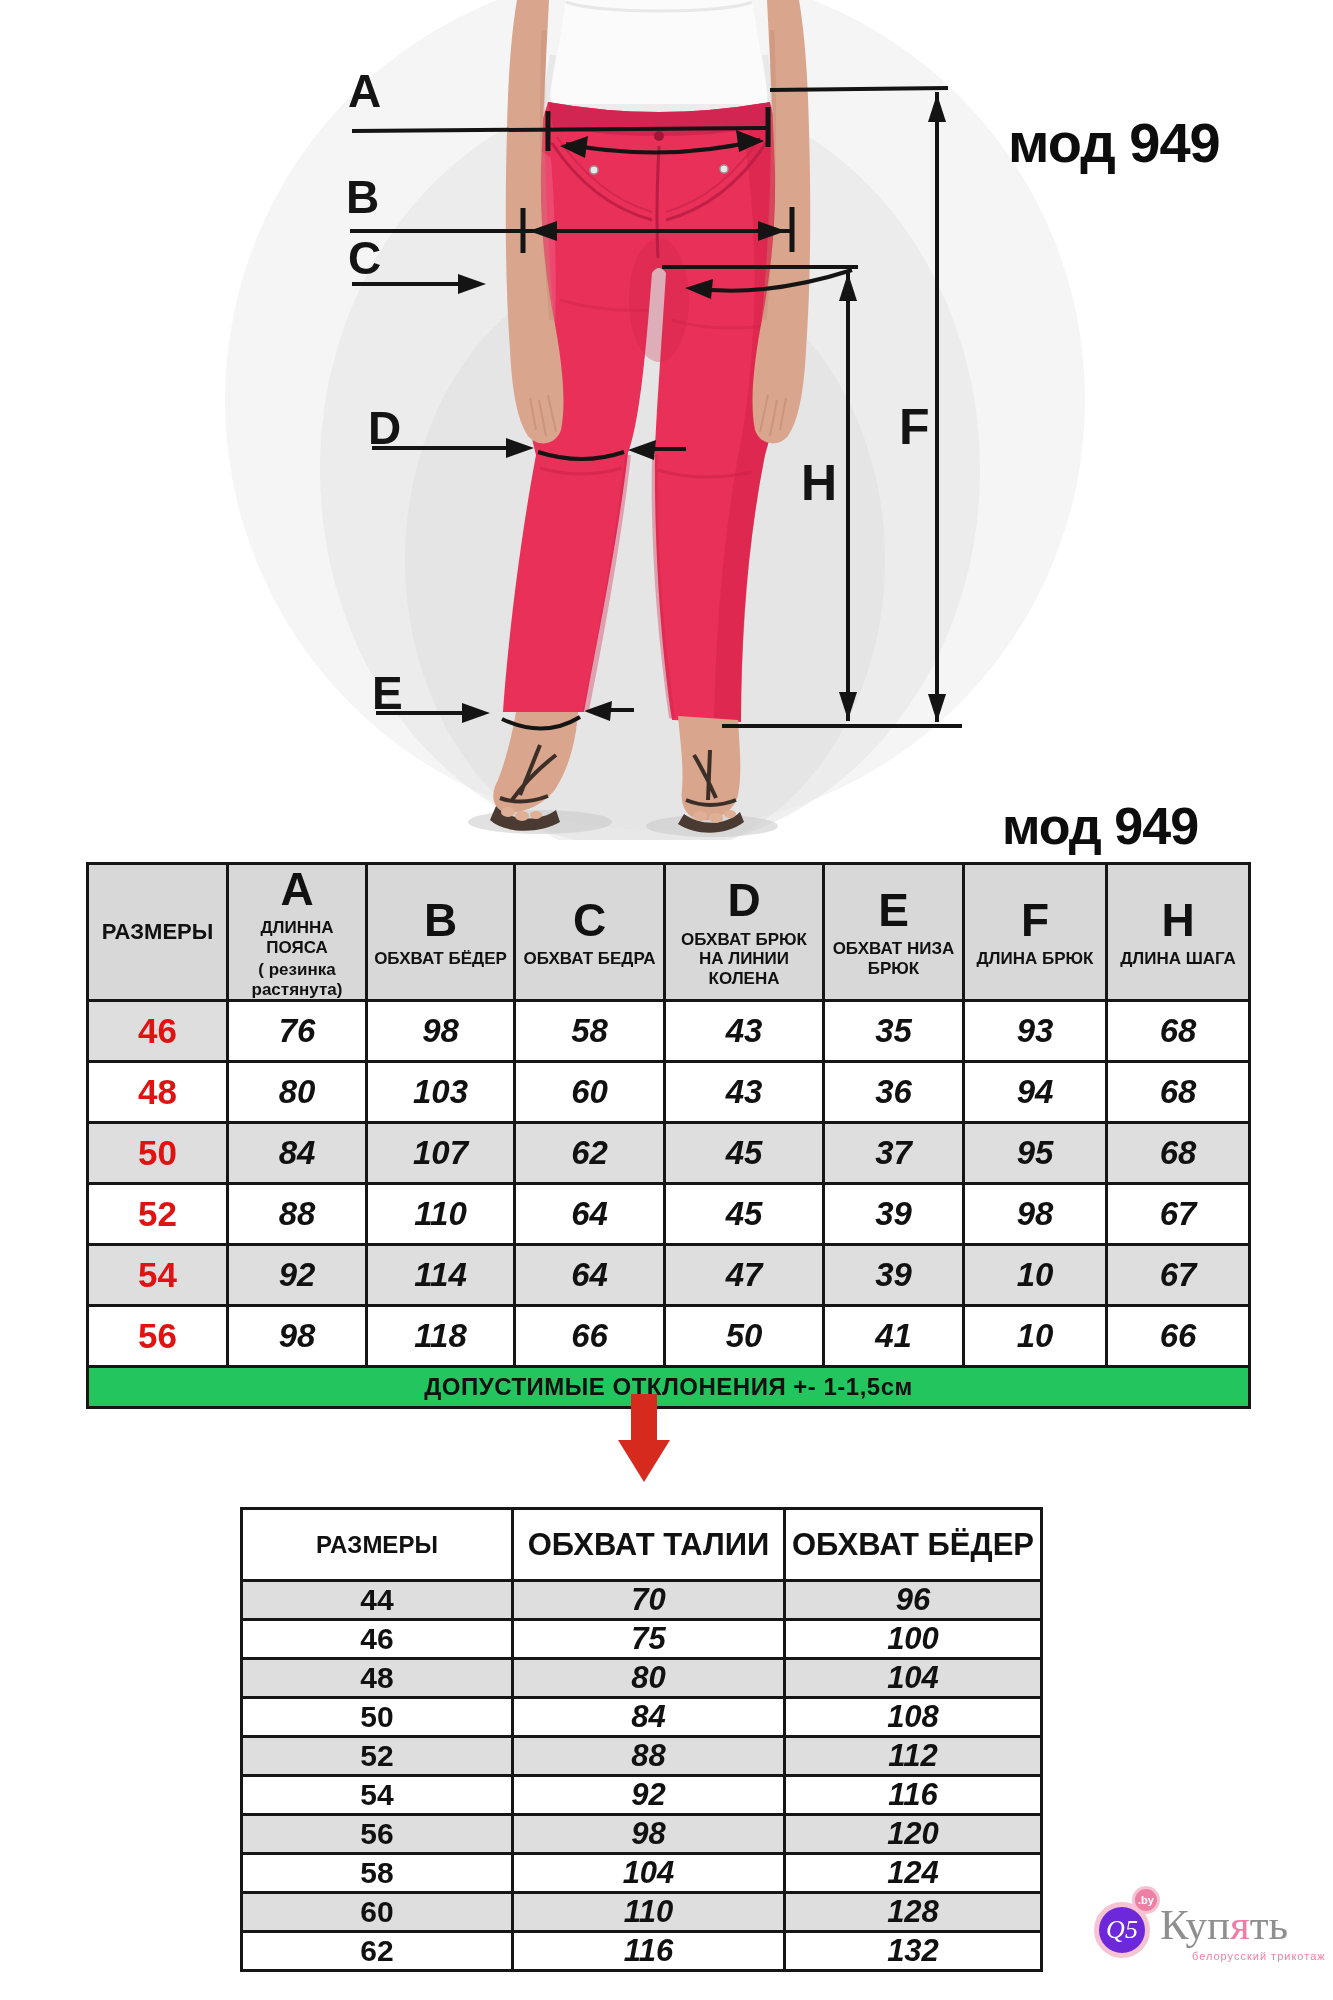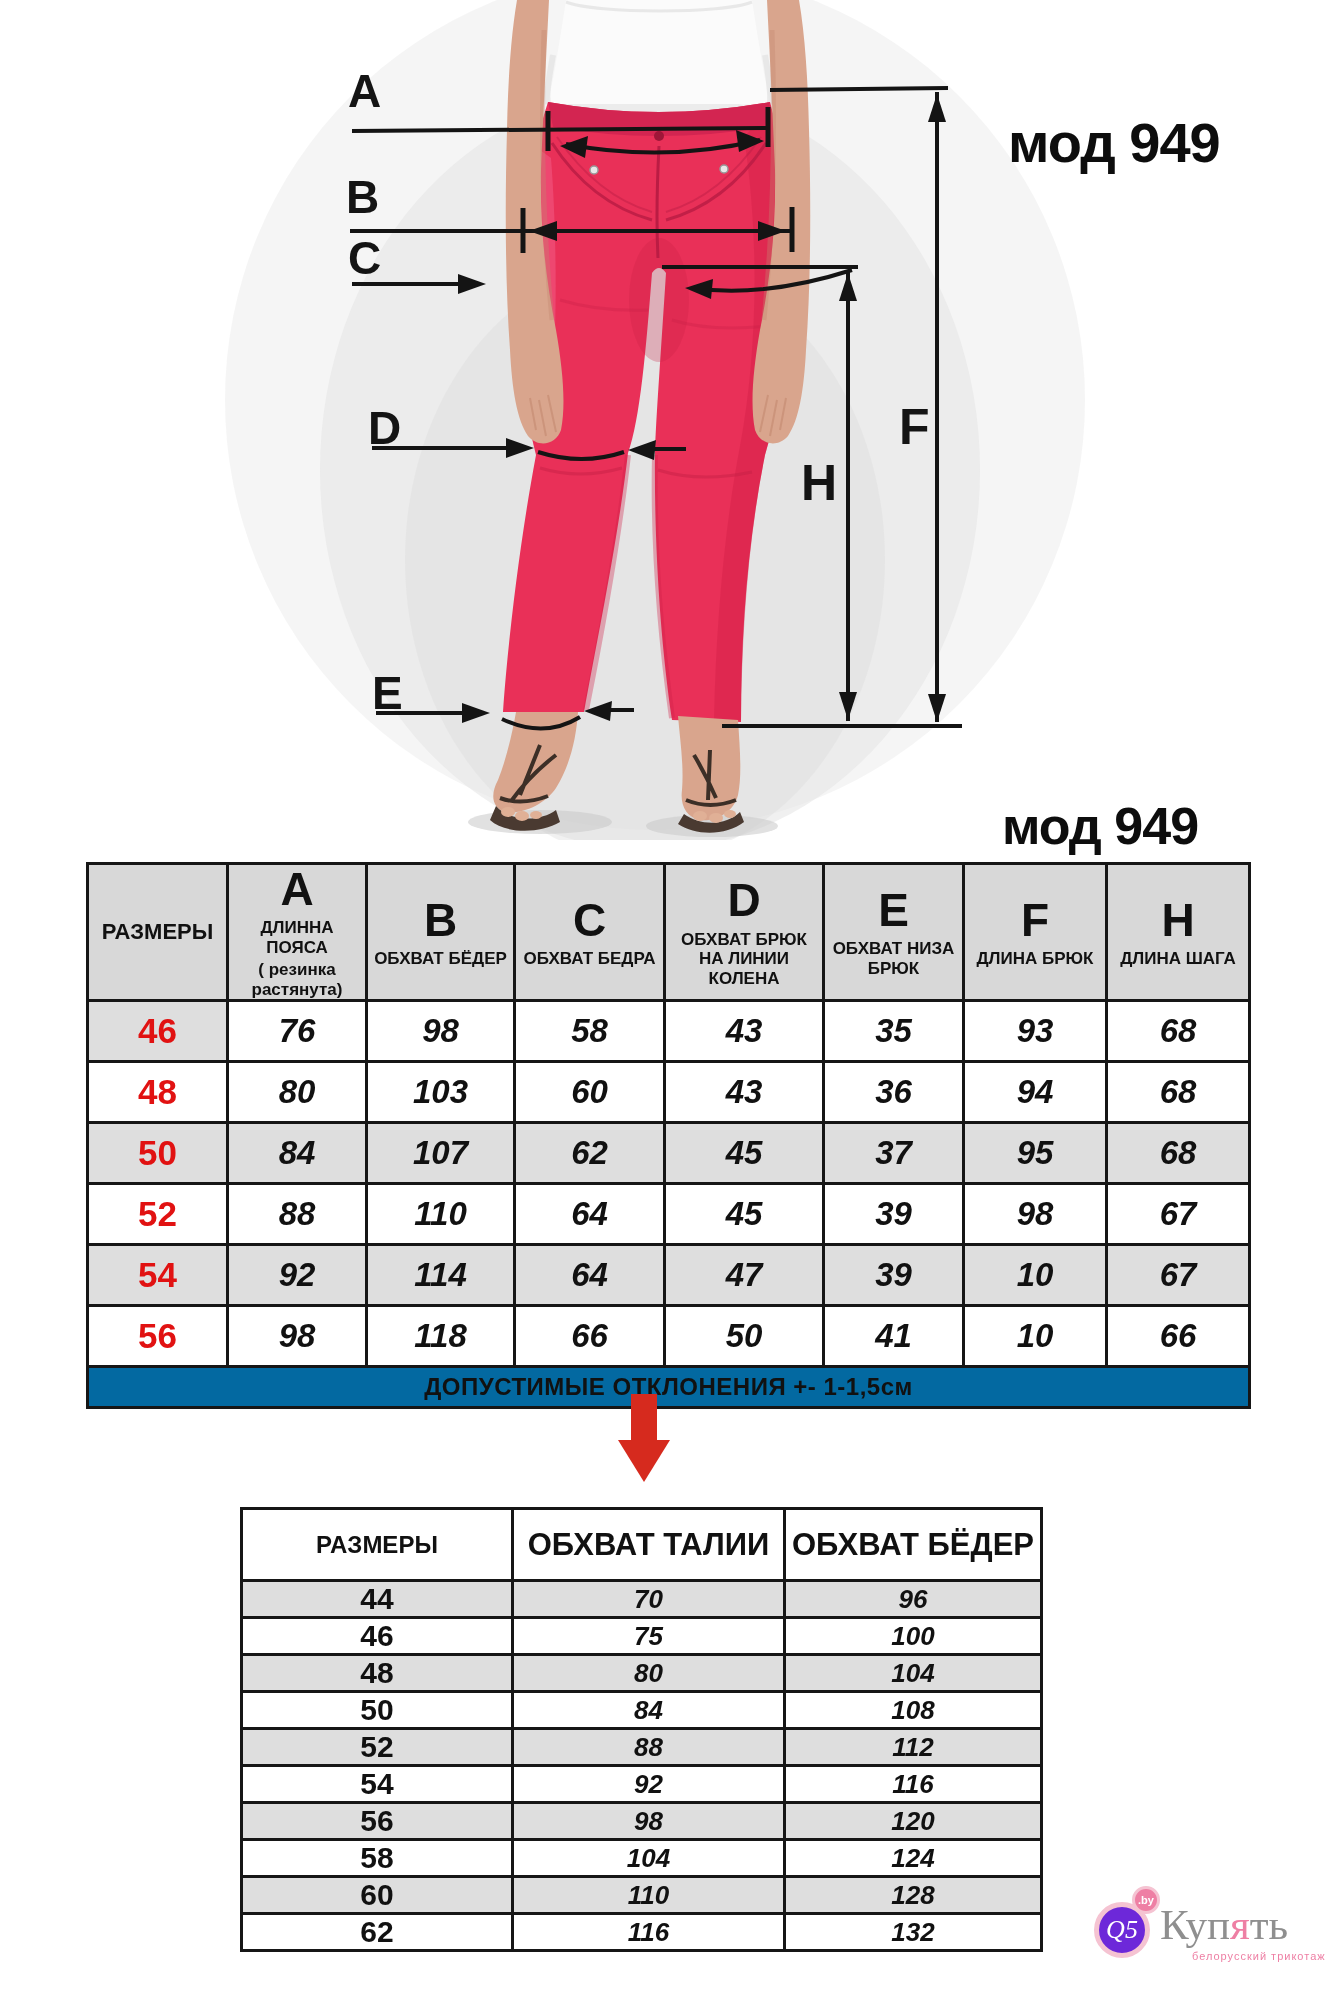--- a/index.html
+++ b/index.html
@@ -38,38 +38,38 @@
   #table1 thead tr { height:133px; }
   #table1 thead th { background:#d8d8d8; font-weight:bold; color:#111; }
   #table1 .sizes-head { font-size:22px; }
   .col-letter { font-size:46px; font-weight:bold; line-height:1.05; }
   .col-desc { font-size:17px; font-weight:bold; line-height:1.15; margin-top:5px; padding:0 4px; }
   .col-sub { font-size:17px; font-weight:bold; line-height:1.15; margin-top:3px; }
   #table1 tbody tr { height:61px; }
   #table1 td.value-cell { font-size:33px; font-weight:bold; font-style:italic; color:#111; }
   #table1 td.size-cell { font-size:35px; font-weight:bold; color:#e11212; }
   #table1 .footer-row { height:41px; }
-  #table1 .footer-cell { font-size:24px; font-weight:bold; background:#0369a1; color:#111; letter-spacing:0.5px; }
+  #table1 .footer-cell { font-size:24px; font-weight:bold; background:#22c55e; color:#111; letter-spacing:0.5px; }
   
   .down-arrow { position:absolute; left:618px; top:1394px; width:52px; }
   .arrow-shaft { width:26px; height:46px; margin:0 auto; }
   .arrow-head { width:0; height:0; border-left:26px solid transparent; border-right:26px solid transparent; border-top-width:42px; border-top-style:solid; }
   
   #table2 { position:absolute; left:240px; top:1507px; width:800px; border:3px solid #111; }
   #table2 .strip-row { height:62px; }
   #table2 .strip-cell { background:#e4e4e4; }
   .t2-highlight { font-size:34px; font-weight:bold; letter-spacing:1px; margin-right:16px; }
   .t2-rest { font-size:27px; font-weight:bold; color:#111; }
   #table2 thead tr.cols { height:72px; }
   #table2 thead tr.cols th { background:#ffffff; font-weight:bold; color:#111; }
   #table2 .t2-sizes-head { font-size:24px; }
   #table2 .t2-col-head { font-size:31px; }
   #table2 tbody tr { height:34px; }
   #table2 td.size-cell { font-size:30px; font-weight:bold; color:#111; }
-  #table2 td.value-cell { font-size:26px; font-weight:bold; font-style:italic; color:#111;margin-left:40px; }
+  #table2 td.value-cell { font-size:31px; font-weight:bold; font-style:italic; color:#111;margin-left:40px; }
   
   .logo { position:absolute; left:1088px; top:1884px; width:245px; height:105px; }
   .logo-badge {
     position:absolute; left:6px; top:18px; width:46px; height:46px; border-radius:50%;
     color:#fff; font-family:"Liberation Serif",serif; font-style:italic; font-size:26px;
     text-align:center; line-height:46px;
   }
   .logo-badge-sup {
     position:absolute; left:44px; top:2px; width:22px; height:22px; border-radius:50%;
     color:#fff; font-size:11px; text-align:center; line-height:22px; font-weight:bold;

